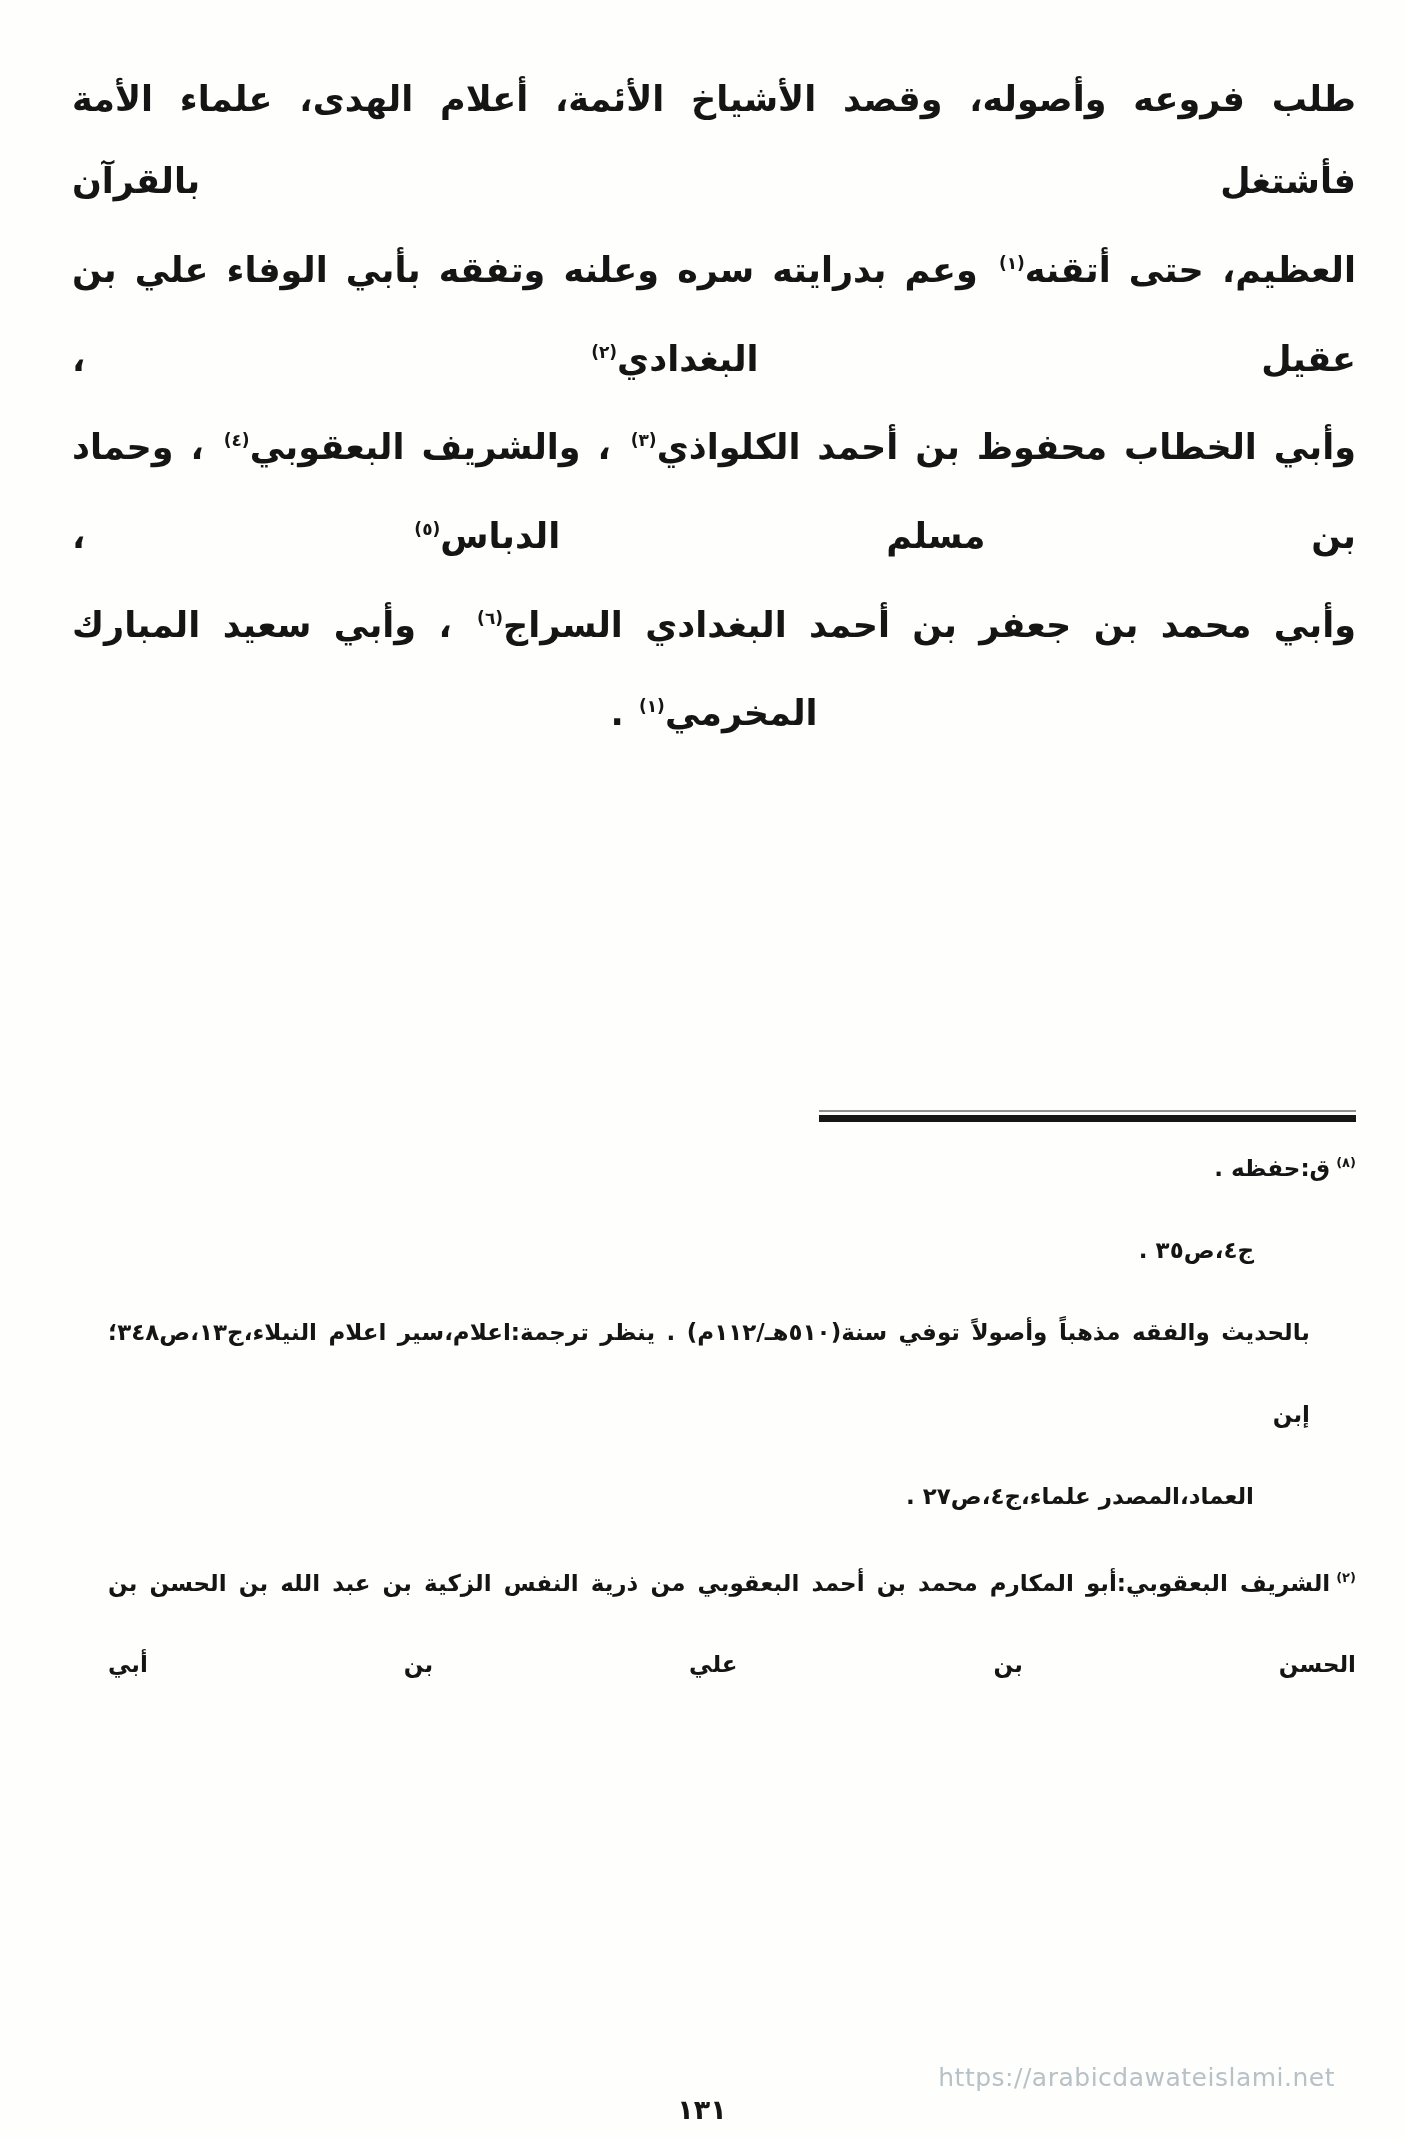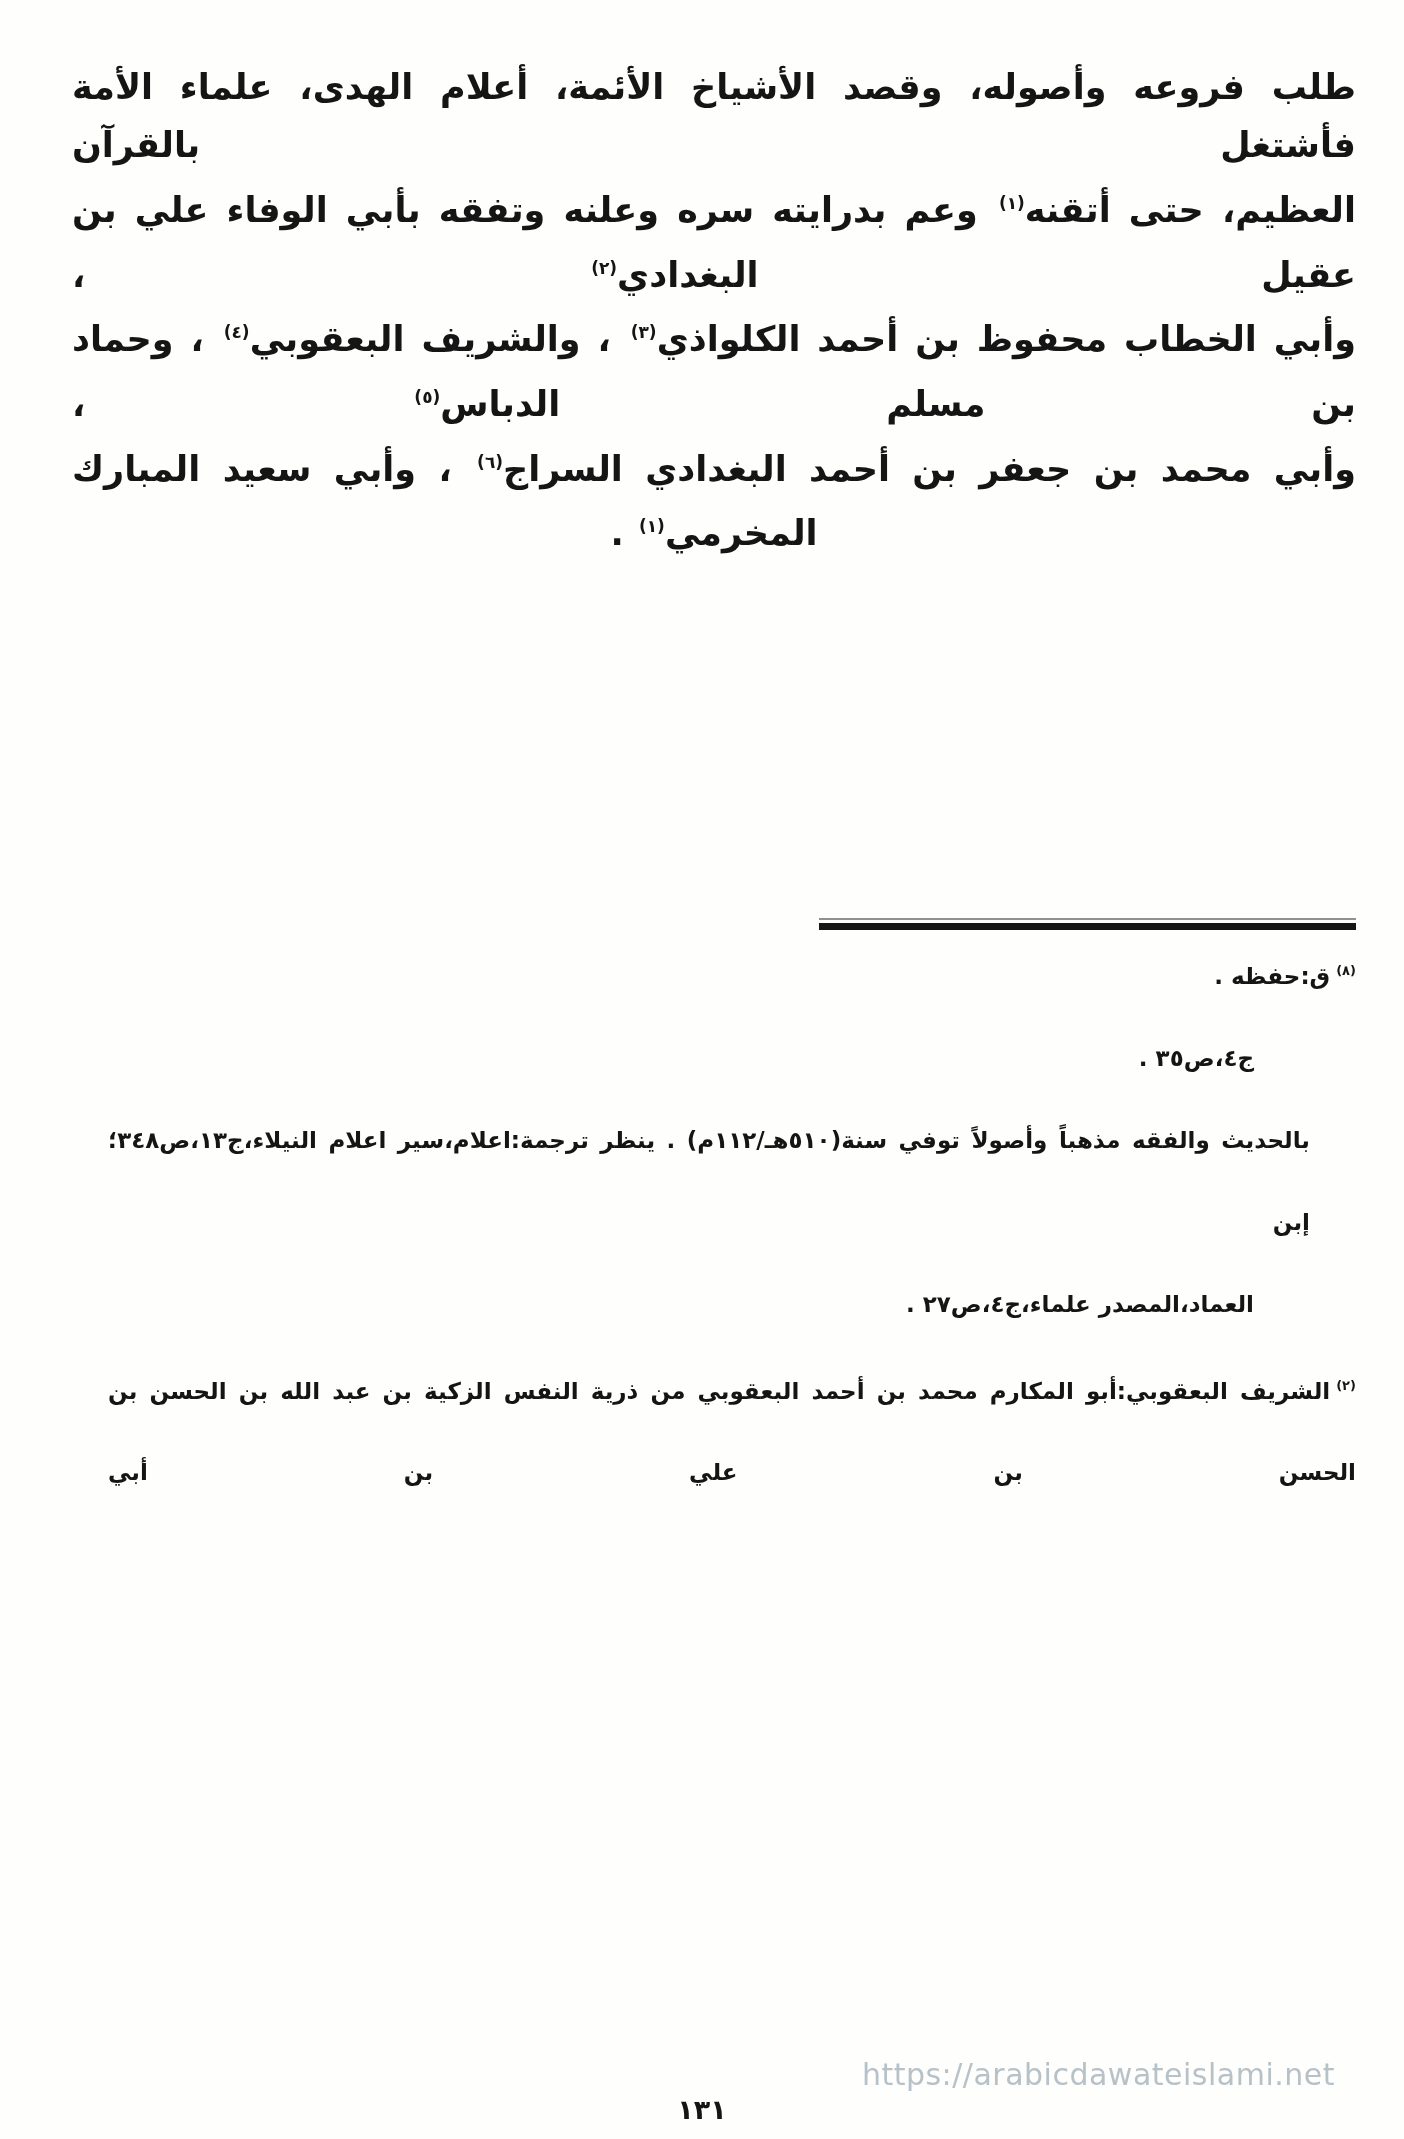--- a/index.html
+++ b/index.html
@@ -9,21 +9,21 @@
     position:relative;overflow:hidden;
     direction:rtl;
     font-family:"DejaVu Sans",sans-serif;
     color:#151515;
     margin:0 auto;
   }
   .content{padding:58px 48px 0 72px;}
   
   .body-text{}
   .body-line{
-    font-size:35px;font-weight:700;line-height:58px;
+    font-size:35px;font-weight:700;line-height:82px;
     text-align:justify;text-align-last:justify;
   }
   .body-line-center{text-align-last:center;}
   .body-line sup{font-size:17px;font-weight:700;margin-left:3px;}
   
   .fn-sep{width:537px;margin:356px 0 0 auto;border-top:2px solid #909090;padding-top:3px;}
   .fn-sep-bar{height:7px;background:#161616;}
   
   .footnotes{margin-top:0;}
   .footnote{margin:0;}
@@ -31,21 +31,21 @@
     font-size:23px;font-weight:700;line-height:82px;
     text-align:justify;text-align-last:justify;margin-left:36px;
   }
   .fn-line sup{font-size:13px;margin-left:6px;}
   .fn-cont{padding-right:46px;}
   .fn-last{text-align-last:right;}
   .fn-short{padding-right:102px;}
   
   .watermark{
     position:absolute;right:69px;bottom:47px;
-    direction:ltr;font-size:30px;letter-spacing:.5px;
+    direction:ltr;font-size:25px;letter-spacing:.5px;
     font-weight:400;
   }
   .page-number{
     position:absolute;left:0;right:0;bottom:14px;
     text-align:center;font-size:27px;font-weight:700;
   }
 </style>
 </head>
 <body>
 

